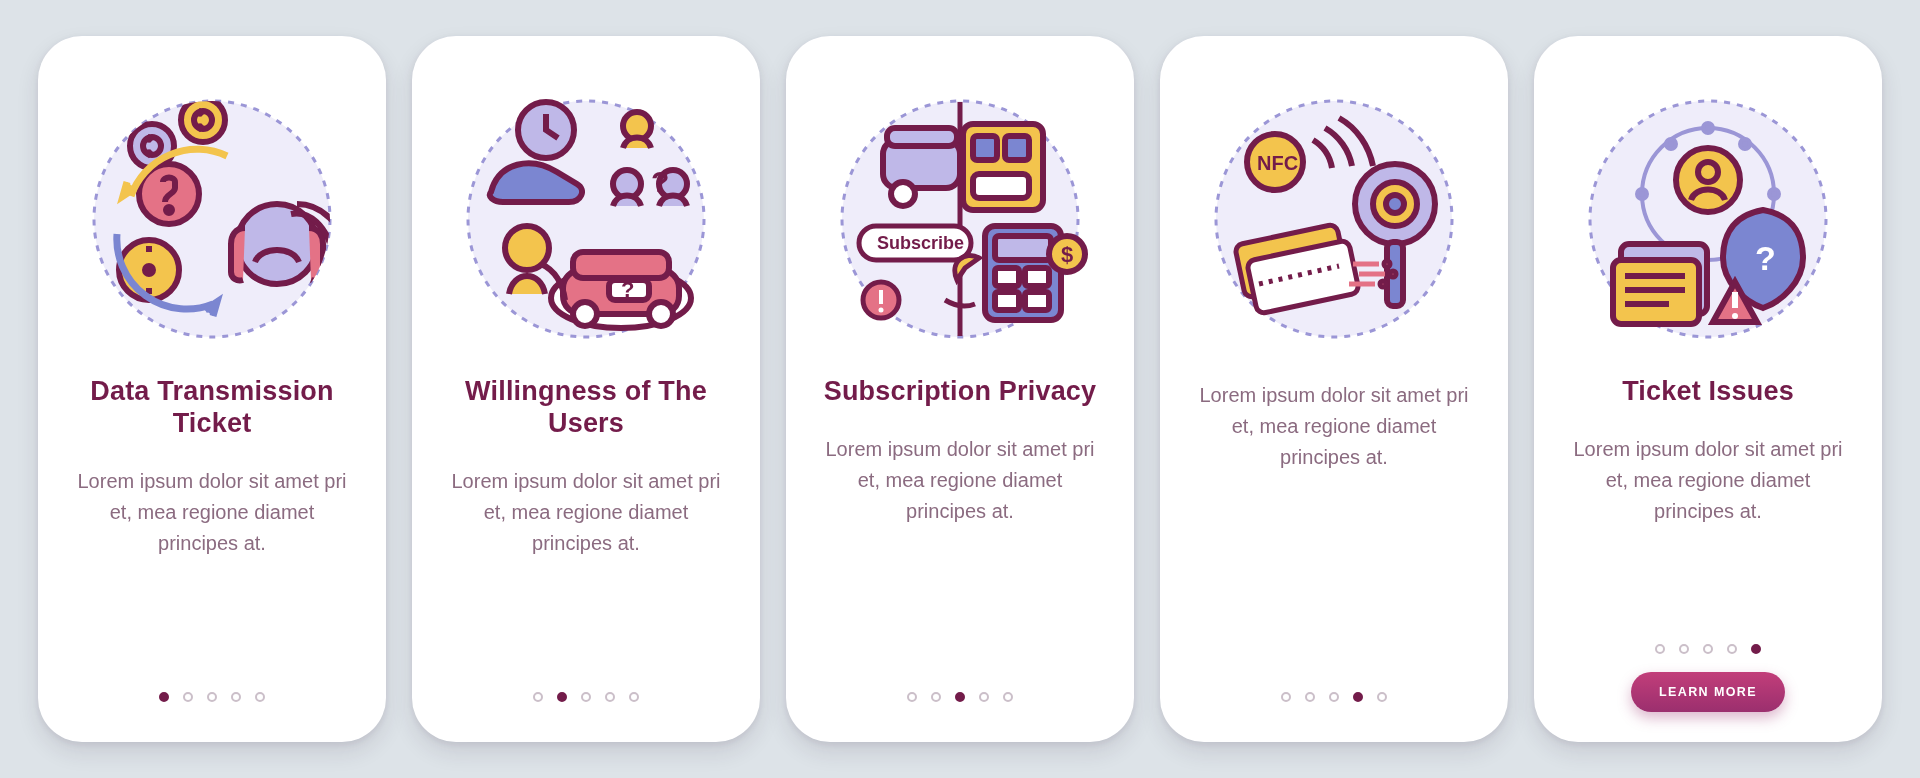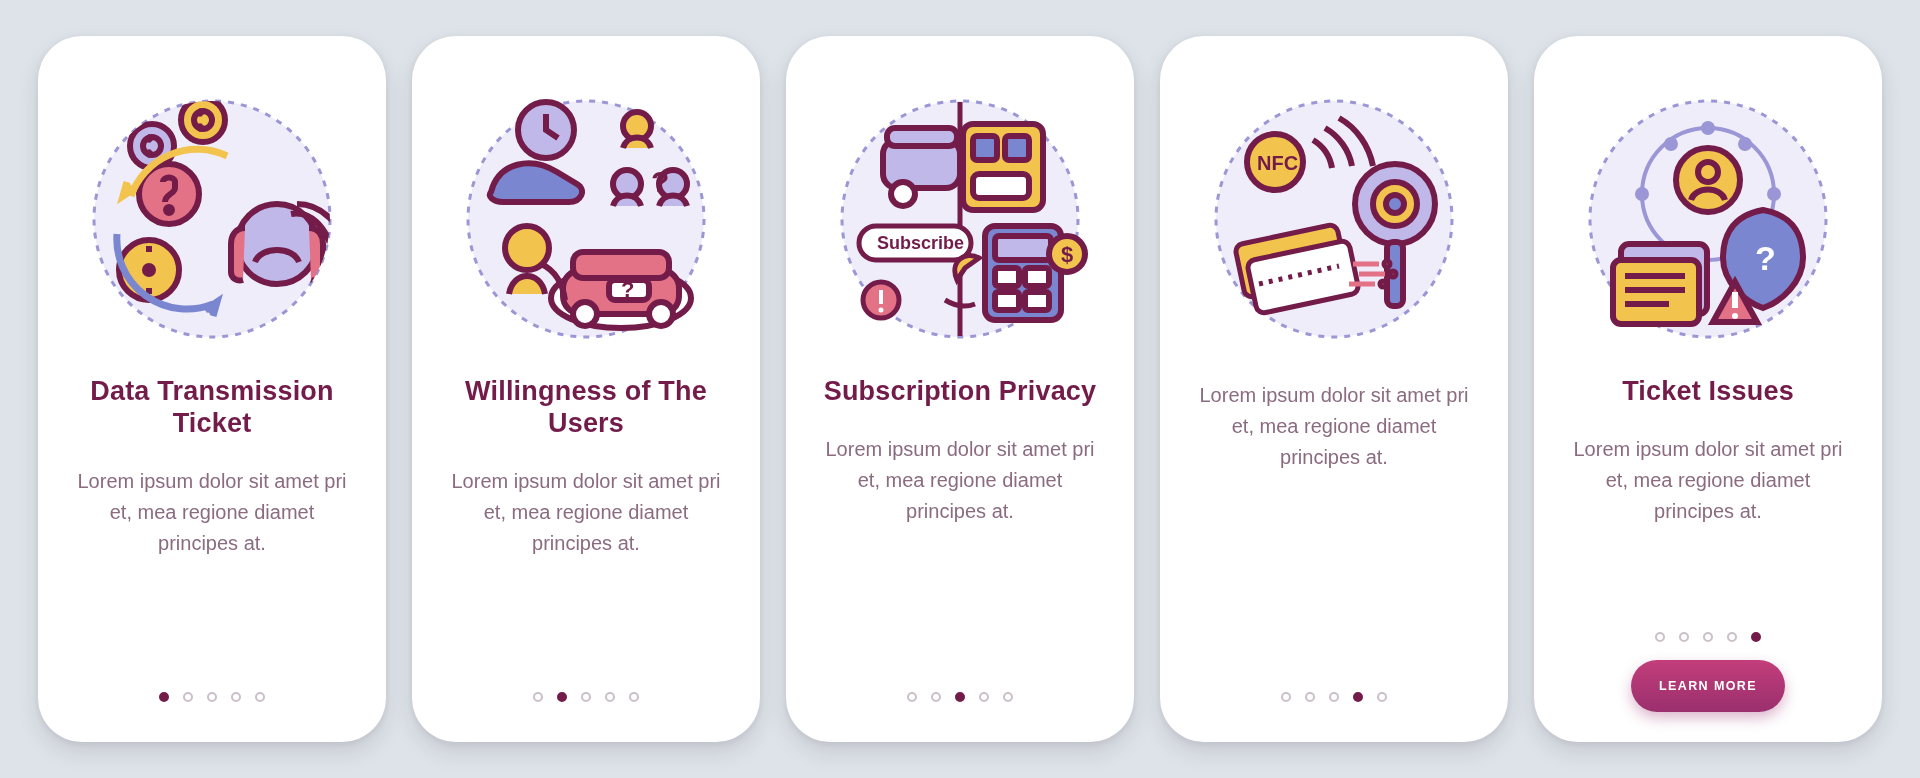--- a/index.html
+++ b/index.html
@@ -41,21 +41,21 @@
   }
   p.body{
     color:var(--muted);font-size:20px;line-height:1.55;text-align:center;
     margin:26px 6px 2px;min-height:74px;
   }
   .dots{margin-top:auto;display:flex;gap:14px;justify-content:center;padding-bottom:10px;}
   .dot{width:10px;height:10px;border-radius:50%;border:2px solid var(--dot-off);}
   .dot.active{background:var(--dot);border-color:var(--dot);}
   .cta{
     margin:8px auto 0;display:inline-flex;align-items:center;justify-content:center;
-    height:52px;padding:0 28px;border-radius:999px;
+    height:40px;padding:0 28px;border-radius:999px;
     background:linear-gradient(180deg,var(--cta2),var(--cta1));
     color:#fff;font-weight:800;letter-spacing:1.4px;font-size:12.5px;
     box-shadow:0 6px 14px rgba(155,47,110,.35);
     border:none;cursor:pointer;text-transform:uppercase;
   }
 </style>
 </head>
 <body>
 
 <div class="row">

